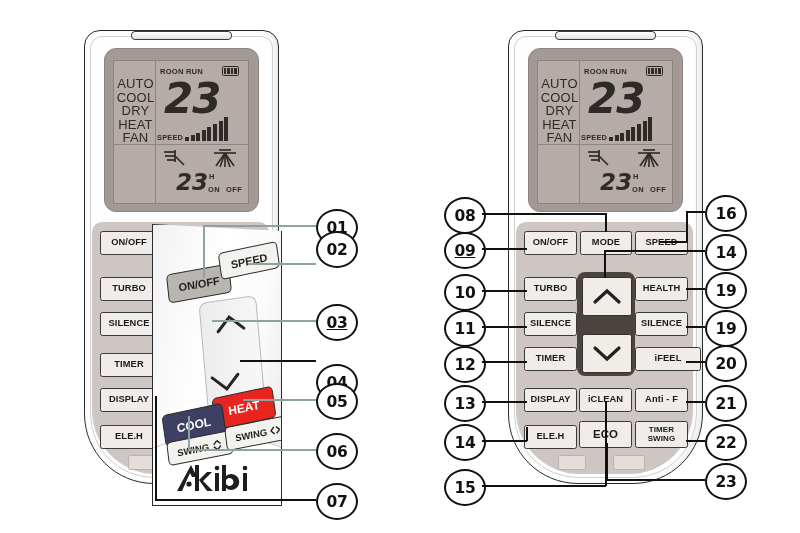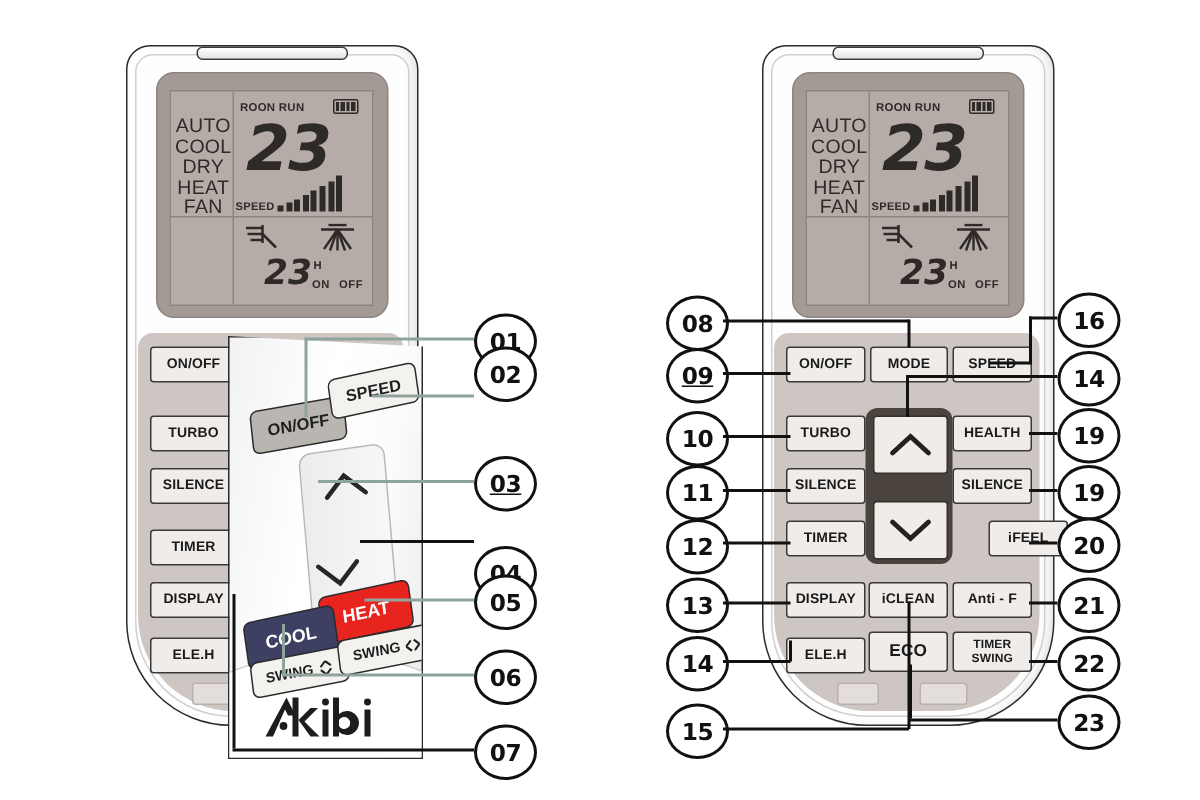--- a/index.html
+++ b/index.html
@@ -324,21 +324,21 @@
   </div>
 
   <div class="key" style="left:524px;top:277px;width:53px;height:24px;">TURBO</div>
   <div class="key" style="left:524px;top:312px;width:53px;height:24px;">SILENCE</div>
   <div class="key" style="left:524px;top:347px;width:53px;height:24px;">TIMER</div>
   <div class="key" style="left:524px;top:388px;width:53px;height:24px;">DISPLAY</div>
   <div class="key" style="left:524px;top:425px;width:53px;height:24px;">ELE.H</div>
 
   <div class="key" style="left:635px;top:277px;width:53px;height:24px;">HEALTH</div>
   <div class="key" style="left:635px;top:312px;width:53px;height:24px;">SILENCE</div>
-  <div class="key" style="left:635px;top:347px;width:53px;height:24px;margin-left:24px;">iFEEL</div>
+  <div class="key" style="left:635px;top:347px;width:66px;height:24px;">iFEEL</div>
   <div class="key" style="left:635px;top:388px;width:53px;height:24px;">Anti - F</div>
   <div class="key two" style="left:635px;top:421px;width:53px;height:27px;">
     <span>TIMER</span>
     <span>SWING</span>
   </div>
 
   <div class="key" style="left:579px;top:388px;width:53px;height:24px;">iCLEAN</div>
   <div class="key eco" style="left:579px;top:421px;width:53px;height:27px;">ECO</div>
 
   <div class="key blank" style="left:558px;top:455px;width:28px;height:15px;"></div>

